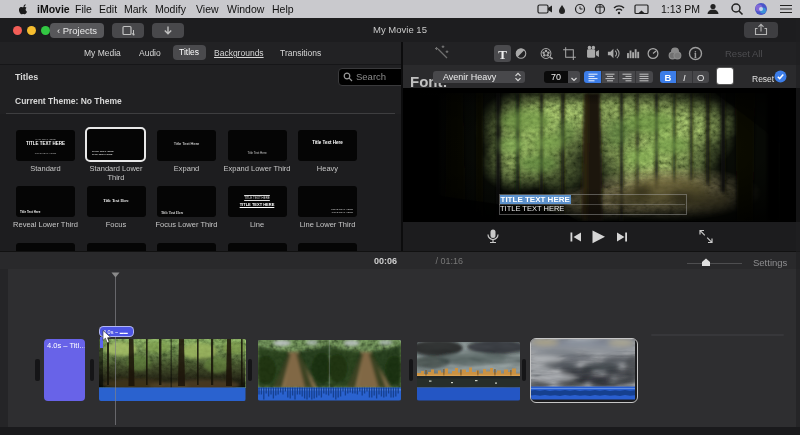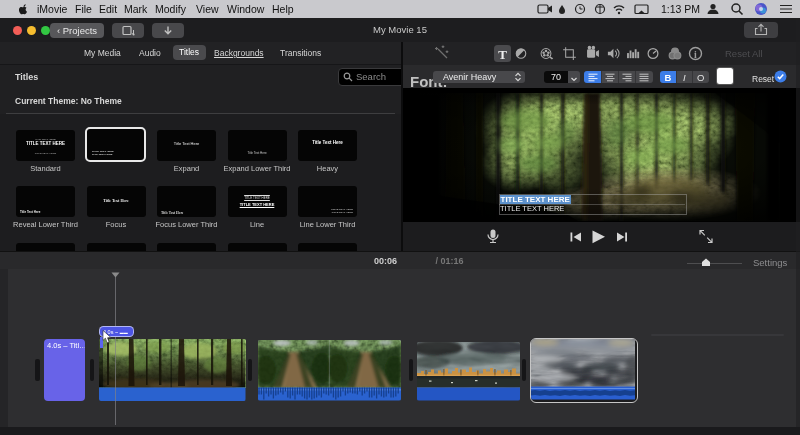--- a/index.html
+++ b/index.html
@@ -11,21 +11,21 @@
   .hdl{top:90px;width:4.5px;height:22px;background:#151517;border-radius:2px;}
 </style>
 </head>
 <body>
 
 <div class="abs" style="left:0;top:0;width:800px;height:18px;background:#c9c9cd;color:#111;font-size:10.5px;">
   <svg class="abs" style="left:18.5px;top:4px;" width="8.5" height="10.5" viewBox="0 0 11 13">
     <path d="M7.8 2.2 C8.4 1.5 8.8 0.6 8.7 0 C7.9 0.05 7 0.55 6.5 1.2 C6 1.8 5.6 2.7 5.8 3.4 C6.6 3.45 7.3 2.9 7.8 2.2 Z" fill="#1a1a1a"></path>
     <path d="M8.6 6.9 C8.6 5.4 9.8 4.7 9.85 4.65 C9.1 3.6 8 3.45 7.6 3.43 C6.6 3.33 5.7 4 5.2 4 C4.7 4 3.95 3.45 3.1 3.47 C2 3.5 1 4.1 0.45 5.05 C-0.7 7 0.15 9.9 1.25 11.5 C1.8 12.3 2.45 13.15 3.3 13.1 C4.1 13.07 4.4 12.6 5.4 12.6 C6.4 12.6 6.65 13.1 7.5 13.08 C8.4 13.07 8.95 12.3 9.5 11.5 C10.1 10.6 10.4 9.7 10.4 9.65 C10.38 9.64 8.6 8.95 8.6 6.9 Z" fill="#1a1a1a"></path>
   </svg>
-  <div class="abs" style="left:37px;top:3px;font-weight:normal;">iMovie</div>
+  <div class="abs" style="left:37px;top:3px;font-weight:bold;">iMovie</div>
   <div class="abs" style="left:75px;top:3px;">File</div>
   <div class="abs" style="left:99px;top:3px;">Edit</div>
   <div class="abs" style="left:124px;top:3px;">Mark</div>
   <div class="abs" style="left:155px;top:3px;">Modify</div>
   <div class="abs" style="left:196px;top:3px;">View</div>
   <div class="abs" style="left:227px;top:3px;">Window</div>
   <div class="abs" style="left:272px;top:3px;">Help</div>
 
   <svg class="abs" style="left:536px;top:0;" width="120" height="18" viewBox="0 0 120 18">
     <g fill="none" stroke="#222" stroke-width="1.2">
@@ -127,20 +127,21 @@
       <div class="abs" style="left:0;top:11px;width:59px;text-align:center;color:#eee;font-size:4px;">Title Text Here</div>
     </div>
     <div class="abs thumb" style="left:227.5px;top:15.5px;">
       <div class="abs" style="left:0;top:21px;width:59px;text-align:center;color:#ccc;font-size:3px;">Title Text Here</div>
     </div>
     <div class="abs thumb" style="left:298px;top:15.5px;">
       <div class="abs" style="left:0;top:10px;width:59px;text-align:center;color:#fff;font-size:4.5px;font-weight:bold;">Title Text Here</div>
     </div>
 
     <div class="abs lbl" style="left:16px;top:50px;">Standard</div>
+    <div class="abs lbl" style="left:86.5px;top:50px;">Standard Lower<br>Third</div>
     <div class="abs lbl" style="left:157px;top:50px;">Expand</div>
     <div class="abs lbl" style="left:227.5px;top:50px;">Expand Lower Third</div>
     <div class="abs lbl" style="left:298px;top:50px;">Heavy</div>
 
     <div class="abs thumb" style="left:16px;top:72px;">
       <div class="abs" style="left:4px;top:24px;color:#eee;font-size:3px;font-weight:bold;">Title Text Here</div>
     </div>
     <div class="abs thumb" style="left:86.5px;top:72px;">
       <div class="abs" style="left:0;top:12px;width:59px;text-align:center;color:#eee;font-size:4px;font-family:'Liberation Serif',serif;font-weight:bold;">Title Text Here</div>
     </div>
@@ -425,21 +426,21 @@
 
       <g stroke="#c9c9c9" stroke-width="1.2" fill="none">
         <path d="M297 12.5 L297 8.5 L301 8.5 M297.2 8.7 L301.8 13.3"></path>
         <path d="M309 16.5 L309 20.5 L305 20.5 M308.8 20.3 L304.2 15.7"></path>
       </g>
     </svg>
   </div>
 </div>
 
 <div class="abs" style="left:0;top:251px;width:800px;height:18px;background:#29292b;border-top:1px solid #111;">
-  <div class="abs" style="left:374px;top:4px;font-size:9px;color:#cfcfcf;font-weight:bold;">00:06 <span style="color:#777;font-weight:bold;padding-left:36px;">/ 01:16</span></div>
+  <div class="abs" style="left:374px;top:4px;font-size:9px;color:#cfcfcf;font-weight:bold;">00:06 <span style="color:#777;font-weight:normal;padding-left:36px;">/ 01:16</span></div>
   <div class="abs" style="left:687px;top:11px;width:55px;height:1px;background:#4e4e50;"></div>
   <svg class="abs" style="left:701px;top:6px;" width="10" height="9" viewBox="0 0 10 9">
       <path d="M1 8 L1 4 L5 0.5 L9 4 L9 8 Z" fill="#e0e0e0"></path>
     </svg>
   <div class="abs" style="left:753px;top:4.5px;font-size:9.5px;color:#8e8e90;">Settings</div>
 </div>
 
 <div class="abs" style="left:0;top:269px;width:800px;height:158px;background:#2e2e30;" id="timeline">
   <div class="abs" style="left:0;top:0;width:8px;height:158px;background:#252527;"></div>
 

